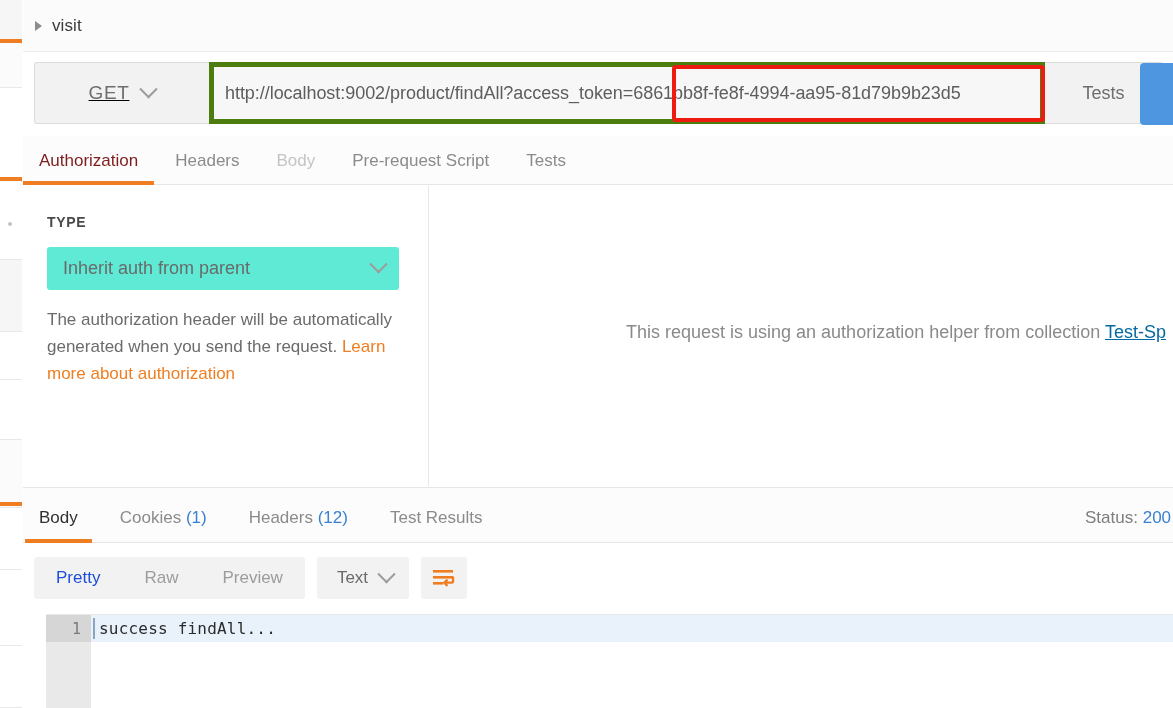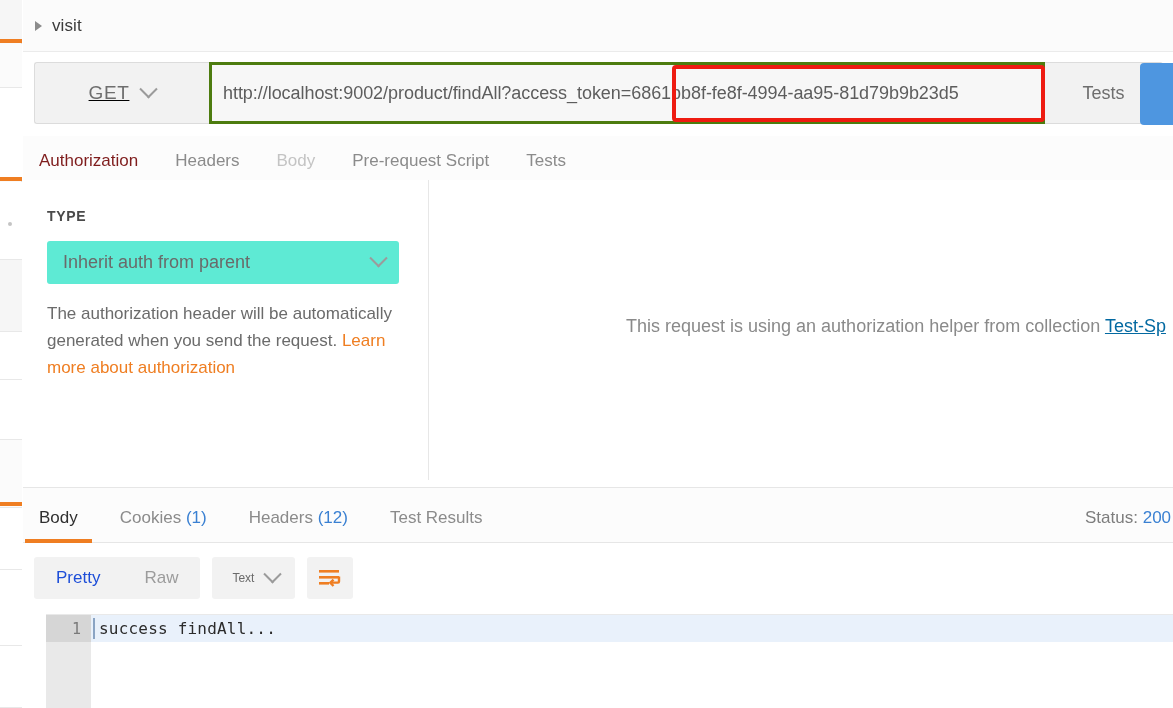--- a/index.html
+++ b/index.html
@@ -81,21 +81,21 @@
   .method-label { font-size: 19px; color: #6e6e6e; letter-spacing: .6px; }
   .chev {
     width: 13px; height: 13px;
     border-right: 2px solid #9b9b9b;
     border-bottom: 2px solid #9b9b9b;
     transform: rotate(45deg) translate(-3px,-3px);
   }
   .url-input-wrap {
     flex: 1;
     background: #f7f7f7;
-    border: 3px solid #4d7c0f;
+    border: 5px solid #4d7c0f;
     display: flex; align-items: center;
     padding-left: 11px;
     position: relative;
     overflow: hidden;
   }
   .url-text {
     font-size: 18px; color: #5d5d5d;
     white-space: nowrap;
     letter-spacing: -.05px;
   }
@@ -144,21 +144,21 @@
   .rtab.faded { color: #c4c4c4; }
   .rtab.active { color: #7f1d1d; }
   .rtab.active::after {
     content: ""; position: absolute;
     left: -16px; right: -16px; bottom: -1px; height: 4px;
     background: #ef7e22;
   }
 
   
   .auth-pane {
-    position: absolute; left: 0; top: 180px;
+    position: absolute; left: 0; top: 186px;
     width: 1150px; height: 240px;
     background: #ffffff;
   }
   .auth-left {
     position: absolute; left: 0; top: 0;
     width: 406px; height: 300px;
     border-right: 1px solid #e7e7e7;
     padding: 28px 24px 0 24px;
   }
   .type-label {
@@ -242,21 +242,21 @@
     height: 42px; padding: 0 22px;
     display: flex; align-items: center;
     font-size: 17px; color: #9c9c9c;
   }
   .seg.active { color: #1d4ed8; }
   .fmt-box {
     height: 42px; padding: 0 16px 0 20px;
     background: #f2f2f2; border-radius: 3px;
     display: flex; align-items: center; gap: 12px;
   }
-  .fmt-label { font-size: 12px; color: #6a6a6a; }
+  .fmt-label { font-size: 17px; color: #6a6a6a; }
   .wrap-btn {
     width: 46px; height: 42px;
     background: #f2f2f2; border-radius: 3px;
     display: flex; align-items: center; justify-content: center;
   }
 
   
   .editor {
     position: absolute; left: 23px; top: 614px;
     width: 1127px; height: 94px;
@@ -404,20 +404,23 @@
     </div>
 
     <div class="resp-toolbar">
       <div class="seg-group">
         <div class="seg active">
           <span>Pretty</span>
         </div>
         <div class="seg">
           <span>Raw</span>
         </div>
+        <div class="seg">
+          <span>Preview</span>
+        </div>
       </div>
       <div class="fmt-box">
         <span class="fmt-label">Text</span>
         <span class="chev"></span>
       </div>
       <div class="wrap-btn">
         <svg width="24" height="20" viewBox="0 0 24 20">
           <rect x="1" y="2" width="20" height="2.6" fill="#ef7e22"></rect>
           <rect x="1" y="8" width="20" height="2.6" fill="#ef7e22"></rect>
           <rect x="1" y="14" width="10" height="2.6" fill="#ef7e22"></rect>

